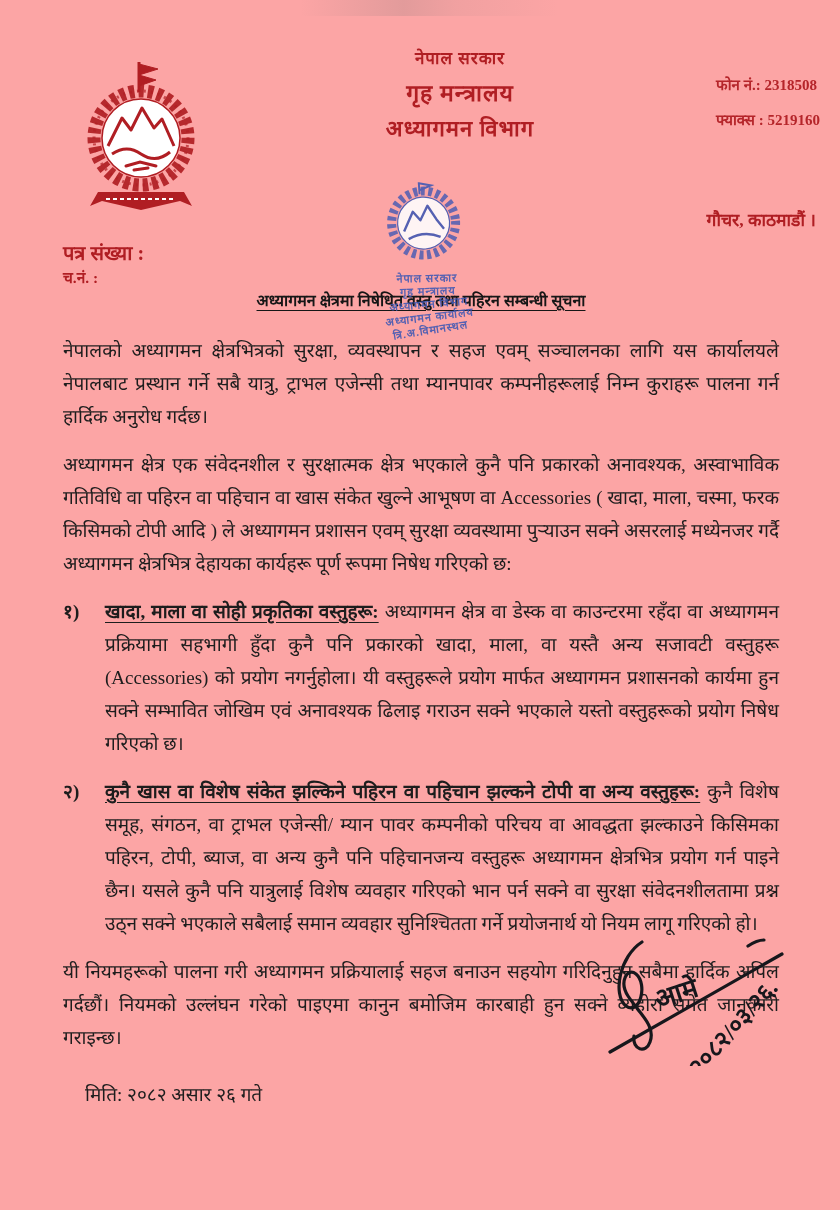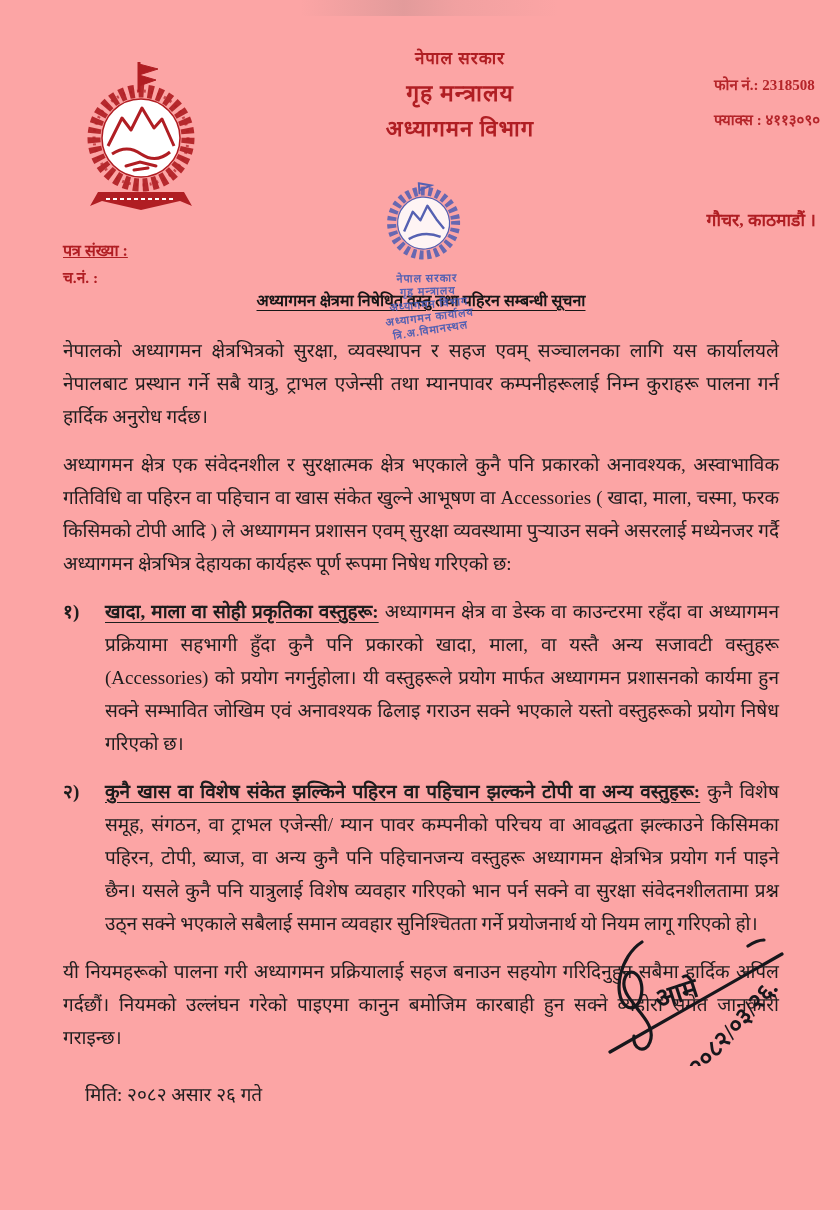--- a/index.html
+++ b/index.html
@@ -21,21 +21,21 @@
   .emblem{position:absolute;left:82px;top:58px;}
   .hdr-center{position:absolute;left:225px;top:46px;width:470px;text-align:center;color:#b01e23;}
   .hdr-govt{font-size:17px;font-weight:700;letter-spacing:1px;}
   .hdr-ministry{font-size:23px;font-weight:700;margin-top:7px;letter-spacing:1px;}
   .hdr-dept{font-size:22px;font-weight:700;margin-top:4px;letter-spacing:1px;}
   .hdr-office{font-size:37px;font-weight:800;margin-top:8px;letter-spacing:.5px;
     text-shadow:.6px 0 0 #b01e23;}
   .contact{position:absolute;right:52px;top:74px;color:#b5252a;font-size:15px;font-weight:700;text-align:left;}
   .contact div+div{margin-top:15px;}
   .location{position:absolute;right:56px;top:207px;color:#b01e23;font-size:17.5px;font-weight:700;}
-  .letter-no{position:absolute;left:63px;top:239px;color:#b01e23;font-size:16px;font-weight:700;text-decoration:underline;}
+  .letter-no{position:absolute;left:63px;top:239px;color:#b01e23;font-size:20px;font-weight:700;}
   .ref-no{position:absolute;left:63px;top:266px;color:#b01e23;font-size:15.5px;font-weight:700;}
   
   .stamp{
     position:absolute;left:333px;top:178px;width:185px;text-align:center;
     color:#3f58b4;opacity:.88;z-index:5;transform:rotate(-4deg);
     pointer-events:none;
   }
   .stamp-lines div{font-size:11px;font-weight:700;line-height:13px;letter-spacing:1px;}
   .stamp-lines div:nth-child(1){transform:rotate(3deg);}
   .stamp-lines div:nth-child(2){transform:rotate(2deg);}
@@ -94,21 +94,21 @@
   </svg>
 
   <div class="hdr-center">
     <div class="hdr-govt">नेपाल सरकार</div>
     <div class="hdr-ministry">गृह मन्त्रालय</div>
     <div class="hdr-dept">अध्यागमन विभाग</div>
   </div>
 
   <div class="contact">
     <div>फोन नं.: 2318508</div>
-    <div>फ्याक्स : ४११३०९०</div>
+    <div>फ्याक्स : 5219160</div>
   </div>
 
   <div class="location">गौचर, काठमाडौं ।</div>
 
   <div class="letter-no">पत्र संख्या :</div>
   <div class="ref-no">च.नं. :</div>
 
   <div class="stamp">
     <svg width="84" height="90" viewBox="0 0 84 90" aria-hidden="true">
       <g fill="none" stroke="#3f58b4">

